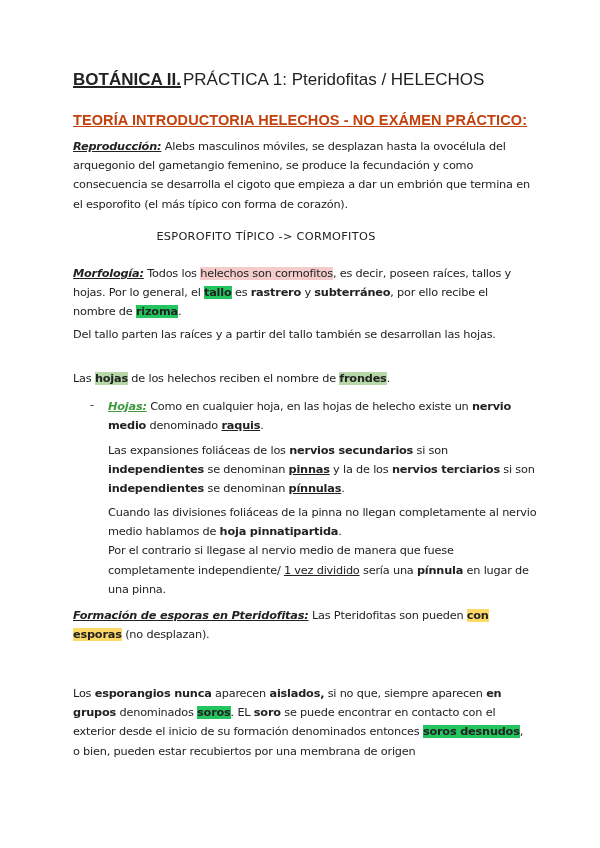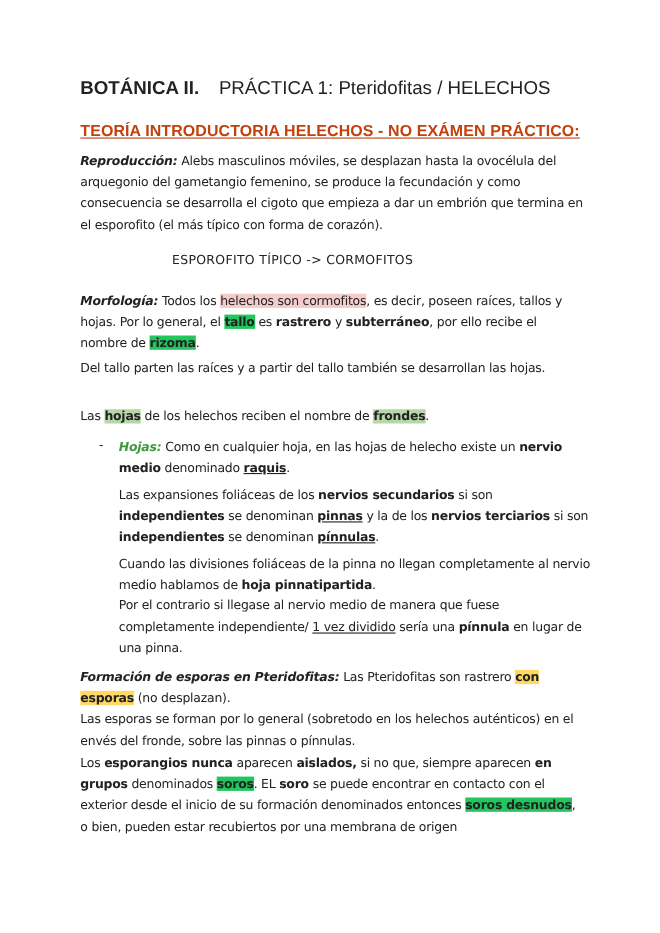--- a/index.html
+++ b/index.html
@@ -1,24 +1,24 @@
 <!DOCTYPE html>
 <html><head>
   <meta charset="utf-8">
   <style>
     html, body { margin: 0; padding: 0; background: #ffffff; }
     body { width: 600px; height: 848px; position: relative; overflow: hidden; color: #1a1a1a; }
     .page { position: absolute; left: 0; top: 0; width: 600px; height: 848px; background: #fff; }
     .doc-title { position: absolute; left: 73px; top: 70px; font-family: "Liberation Sans", sans-serif; font-size: 17px; white-space: nowrap; color: #222; }
-    .doc-title .subject { font-weight: bold; text-decoration-thickness: 1.5px; }
-    .doc-title .practice { font-weight: normal; margin-left: 18px; }
+    .doc-title .subject { font-weight: bold; text-decoration: underline; text-decoration-thickness: 1.5px; }
+    .doc-title .practice { font-weight: normal; margin-left: 2px; }
     .section-heading { position: absolute; left: 73px; top: 112px; font-family: "Liberation Sans", sans-serif; font-size: 14.5px; font-weight: bold; text-decoration: underline; white-space: nowrap; letter-spacing: 0.1px; color: #c2410c; }
     .para { position: absolute; left: 73px; width: 460px; font-family: "DejaVu Sans", sans-serif; font-size: 11.3px; line-height: 19.2px; color: #222; letter-spacing: -0.2px; }
     .para.indent { left: 108px; width: 430px; }
-    .label { font-weight: bold; font-style: italic; }
+    .label { font-weight: bold; font-style: italic; text-decoration: underline; }
     .label.green { color: #3f9a3f; }
     b { font-weight: bold; }
     u { text-decoration: underline; }
     .hl-pink { background: #f4cccc; }
     .hl-orange { background: #22c55e; text-align: center; }
     .hl-green { background: #b6d7a8; }
     .hl-yellow { background: #ffd966; }
     .centered { position: absolute; left: 0; width: 532px; text-align: center; font-family: "DejaVu Sans", sans-serif; font-size: 11.3px; color: #222; letter-spacing: 0.3px; }
     .bullet { position: absolute; left: 90px; font-family: "DejaVu Sans", sans-serif; font-size: 11.3px; color: #222; }
   </style>
@@ -43,17 +43,17 @@
 
   <div class="para" style="top:369px;"><span>Las </span><b class="hl-green">hojas</b><span> de los helechos reciben el nombre de </span><b class="hl-green">frondes</b><span>.</span></div>
 
   <div class="bullet" style="top:398px;">-</div>
   <div class="para indent" style="top:441px;"><span>Las expansiones foliáceas de los </span><b>nervios secundarios</b><span> si son </span><b>independientes</b><span> se denominan </span><b><u>pinnas</u></b><span> y la de los </span><b>nervios terciarios</b><span> si son </span><b>independientes</b><span> se denominan </span><b><u>pínnulas</u></b><span>.</span></div>
 
   <div class="para indent" style="top:397px;"><span class="label green">Hojas:</span><span> Como en cualquier hoja, en las hojas de helecho existe un </span><b>nervio medio</b><span> denominado </span><b><u>raquis</u></b><span>.</span></div>
 
   <div class="para indent" style="top:503px;"><span>Cuando las divisiones foliáceas de la pinna no llegan completamente al nervio medio hablamos de </span><b>hoja pinnatipartida</b><span>.</span><br><span>Por el contrario si llegase al nervio medio de manera que fuese completamente independiente/ </span><u>1 vez dividido</u><span> sería una </span><b>pínnula</b><span> en lugar de una pinna.</span></div>
 
-  <div class="para" style="top:606px;"><span class="label">Formación de esporas en Pteridofitas:</span><span> Las Pteridofitas son rastrero </span><b class="hl-yellow">con esporas</b><span> (no desplazan).</span><br><span>Las esporas se forman por lo general (sobretodo en los helechos auténticos) en el envés del fronde, sobre las pinnas o pínnulas.</span></div>
+  <div class="para" style="top:606px;"><span class="label">Formación de esporas en Pteridofitas:</span><span> Las Pteridofitas son pueden </span><b class="hl-yellow">con esporas</b><span> (no desplazan).</span><br></div>
 
   <div class="para" style="top:684px;"><span>Los </span><b>esporangios nunca</b><span> aparecen </span><b>aislados,</b><span> si no que, siempre aparecen </span><b>en grupos</b><span> denominados </span><b class="hl-orange">soros</b><span>. EL </span><b>soro</b><span> se puede encontrar en contacto con el exterior desde el inicio de su formación denominados entonces </span><b class="hl-orange">soros desnudos</b><span>, o bien, pueden estar recubiertos por una membrana de origen</span></div>
 
 </div>
 
 </body></html>

